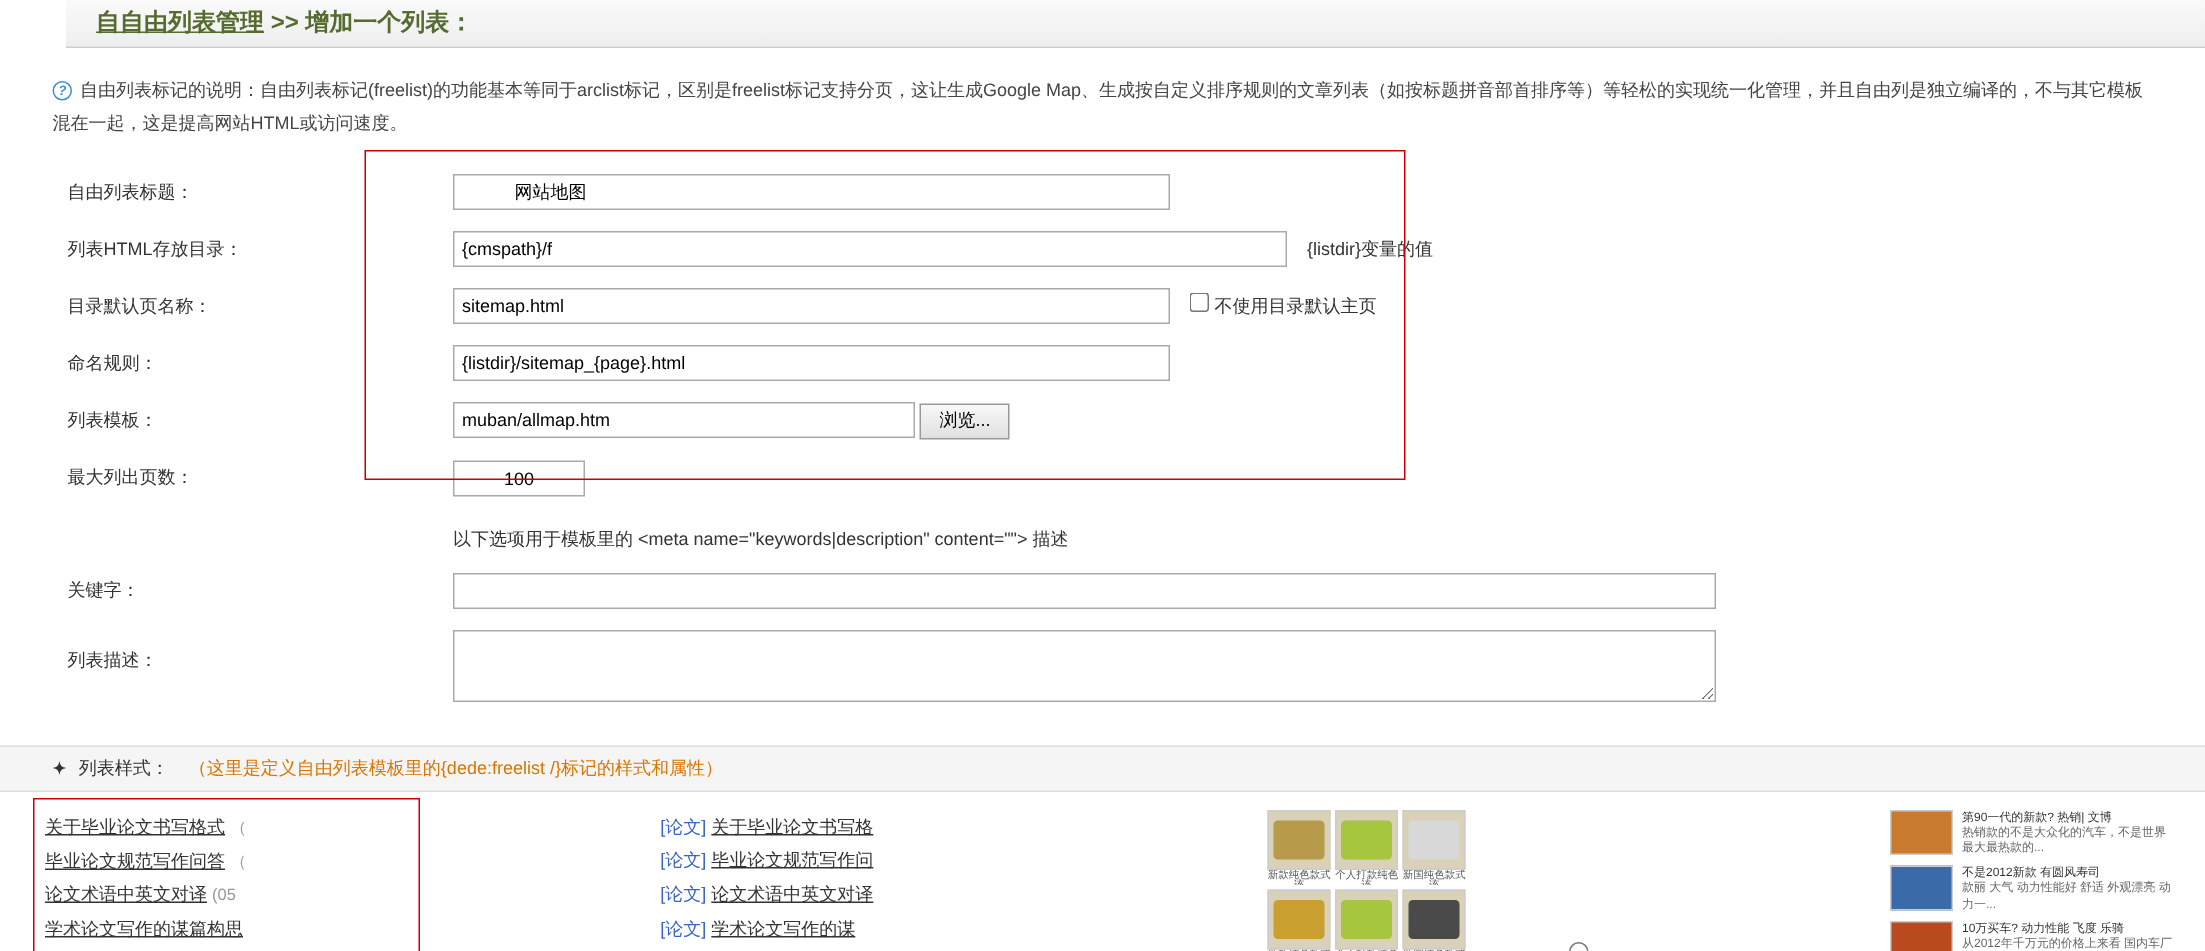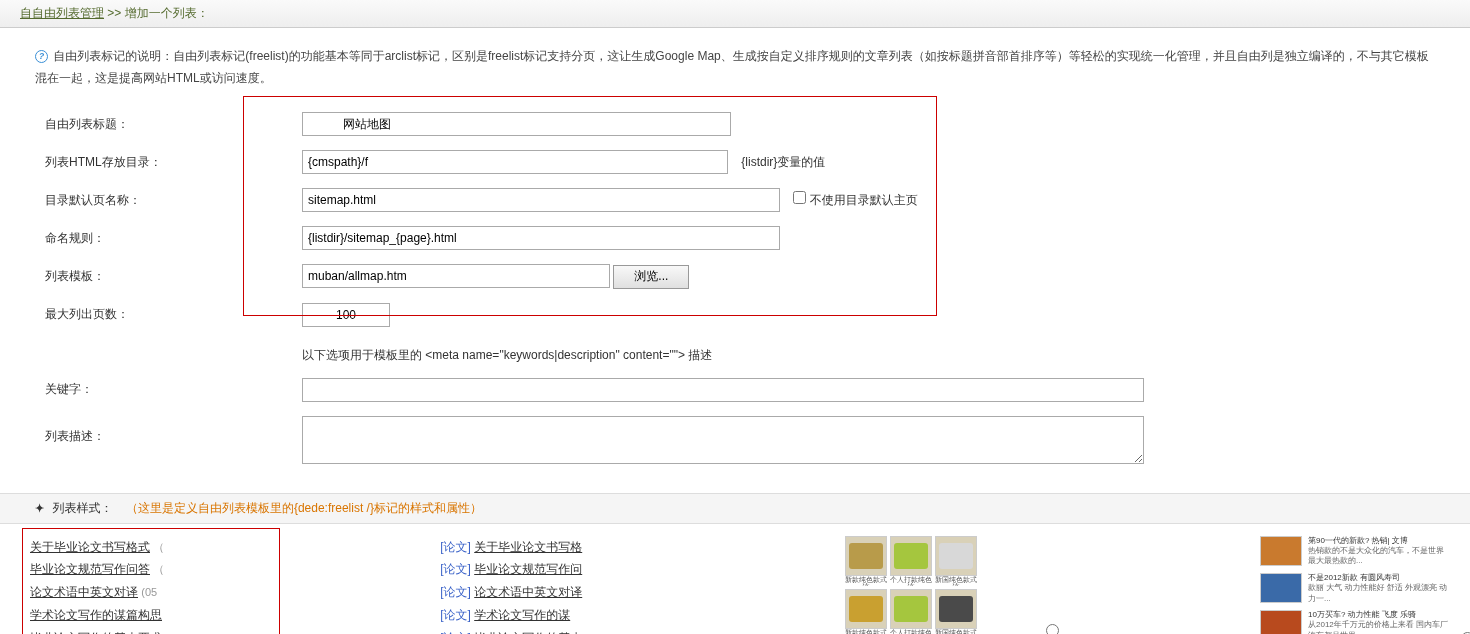--- a/index.html
+++ b/index.html
@@ -1,17 +1,17 @@
 <!DOCTYPE html>
 <html><head>
 <meta charset="utf-8">
 <style>
 * { box-sizing: border-box; margin: 0; padding: 0; }
 body { font-family: Arial, "Microsoft YaHei", SimSun, sans-serif; font-size: 12px; color: #333; background: #fff; }
-.header-bar { background: linear-gradient(#fafafa, #eee); border-bottom: 1px solid #ccc; padding: 5px 20px; font-size: 12px; color: #556b2f; font-weight: normal; }
+.header-bar { background: linear-gradient(#fafafa, #eee); border-bottom: 1px solid #ccc; padding: 5px 20px; font-size: 16px; color: #556b2f; font-weight: bold; margin-left: 44px; }
 .header-bar a { color: #556b2f; text-decoration: underline; }
 .header-bar .sep { color: #556b2f; }
 .content { padding: 8px 30px 8px 35px; }
 .info-line { margin: 10px 0 15px 0; line-height: 1.8; color: #444; }
 .info-line .h-icon { display: inline-block; width: 13px; height: 13px; border-radius: 50%; border: 1px solid #3a8fd6; color: #3a8fd6; font-size: 9px; line-height: 11px; text-align: center; font-style: italic; font-weight: bold; vertical-align: middle; margin-right: 2px; }
 .red-box { border: 1px solid #c00; position: absolute; pointer-events: none; }
 .form-table { width: 100%; }
 .form-table td { padding: 6px 8px; vertical-align: middle; font-size: 12px; }
 .form-table td.lbl { width: 255px; color: #333; }
 input[type="text"] { border: 1px solid #aaa; padding: 3px 5px; font-size: 12px; height: 24px; }
@@ -56,27 +56,27 @@
     <span>自由列表标记的说明：自由列表标记(freelist)的功能基本等同于arclist标记，区别是freelist标记支持分页，这让生成Google Map、生成按自定义排序规则的文章列表（如按标题拼音部首排序等）等轻松的实现统一化管理，并且自由列是独立编译的，不与其它模板混在一起，这是提高网站HTML或访问速度。</span>
   </div>
 
   <div style="position:relative;">
     <div class="red-box" style="left:208px; top:-8px; width:694px; height:220px;"></div>
     <table class="form-table">
       <tbody>
           <tr>
         <td class="lbl">自由列表标题：</td>
         <td>
-          <input type="text" style="width: 429px; padding-left: 40px;" value="网站地图">
+          <input type="text" style="width: 478px; padding-left: 40px;" value="网站地图">
         </td>
       </tr>
       <tr>
         <td class="lbl">列表HTML存放目录：</td>
         <td>
-          <input type="text" style="width: 426px;" value="{cmspath}/f">
+          <input type="text" style="width: 556px;" value="{cmspath}/f">
           <span style="margin-left:10px">{listdir}变量的值</span>
         </td>
       </tr>
       <tr>
         <td class="lbl">目录默认页名称：</td>
         <td>
           <input type="text" style="width: 478px;" value="sitemap.html">
           <span style="margin-left:10px">
             <input type="checkbox" style="">
             <span>不使用目录默认主页</span>
@@ -86,21 +86,21 @@
       <tr>
         <td class="lbl">命名规则：</td>
         <td>
           <input type="text" style="width: 478px;" value="{listdir}/sitemap_{page}.html">
         </td>
       </tr>
       <tr>
         <td class="lbl">列表模板：</td>
         <td>
           <input type="text" style="width: 308px;" value="muban/allmap.htm">
-          <button class="btn" style="width:76px">浏览...</button>
+          <button class="btn" style="width:60px">浏览...</button>
         </td>
       </tr>
       <tr>
         <td class="lbl">最大列出页数：</td>
         <td>
           <input type="text" style="width: 88px; text-align: center;" value="100">
         </td>
       </tr>
       <tr>
         <td></td>

